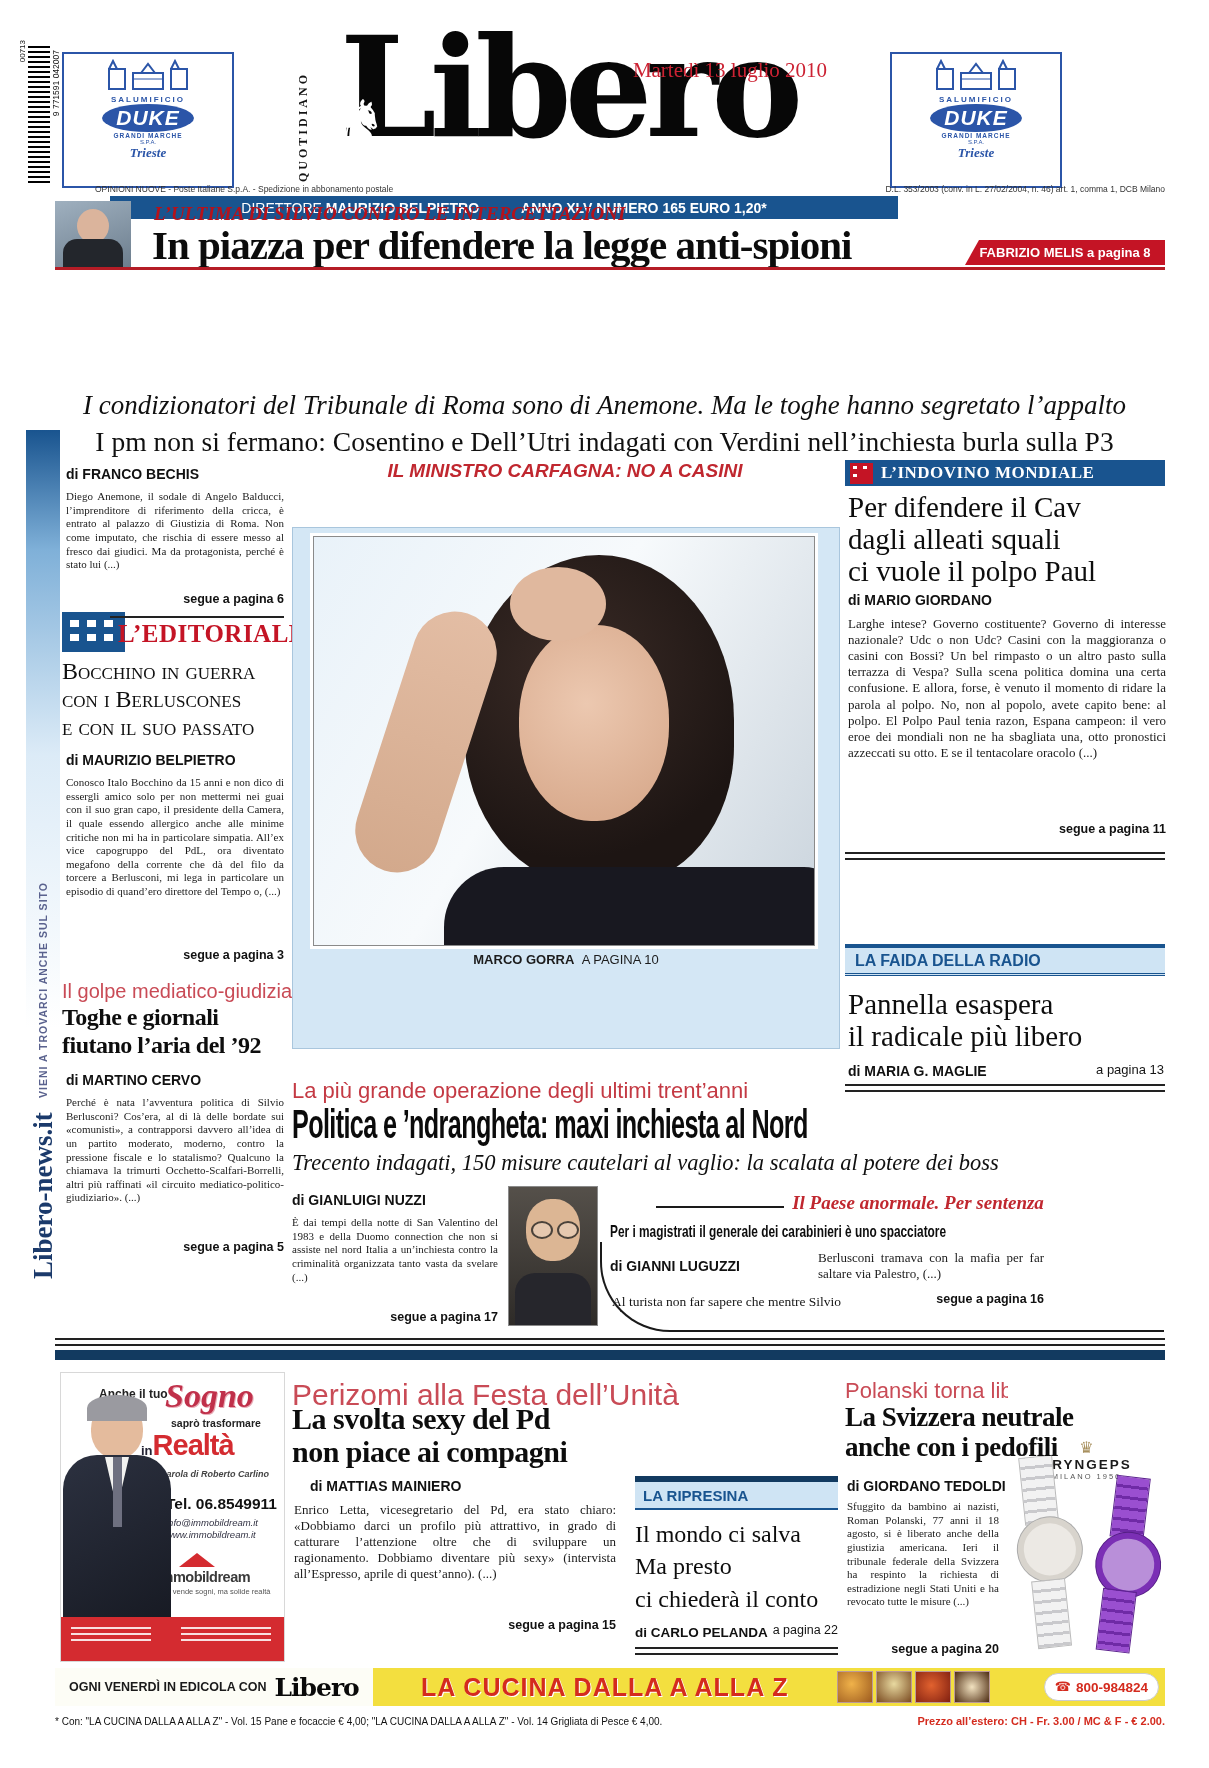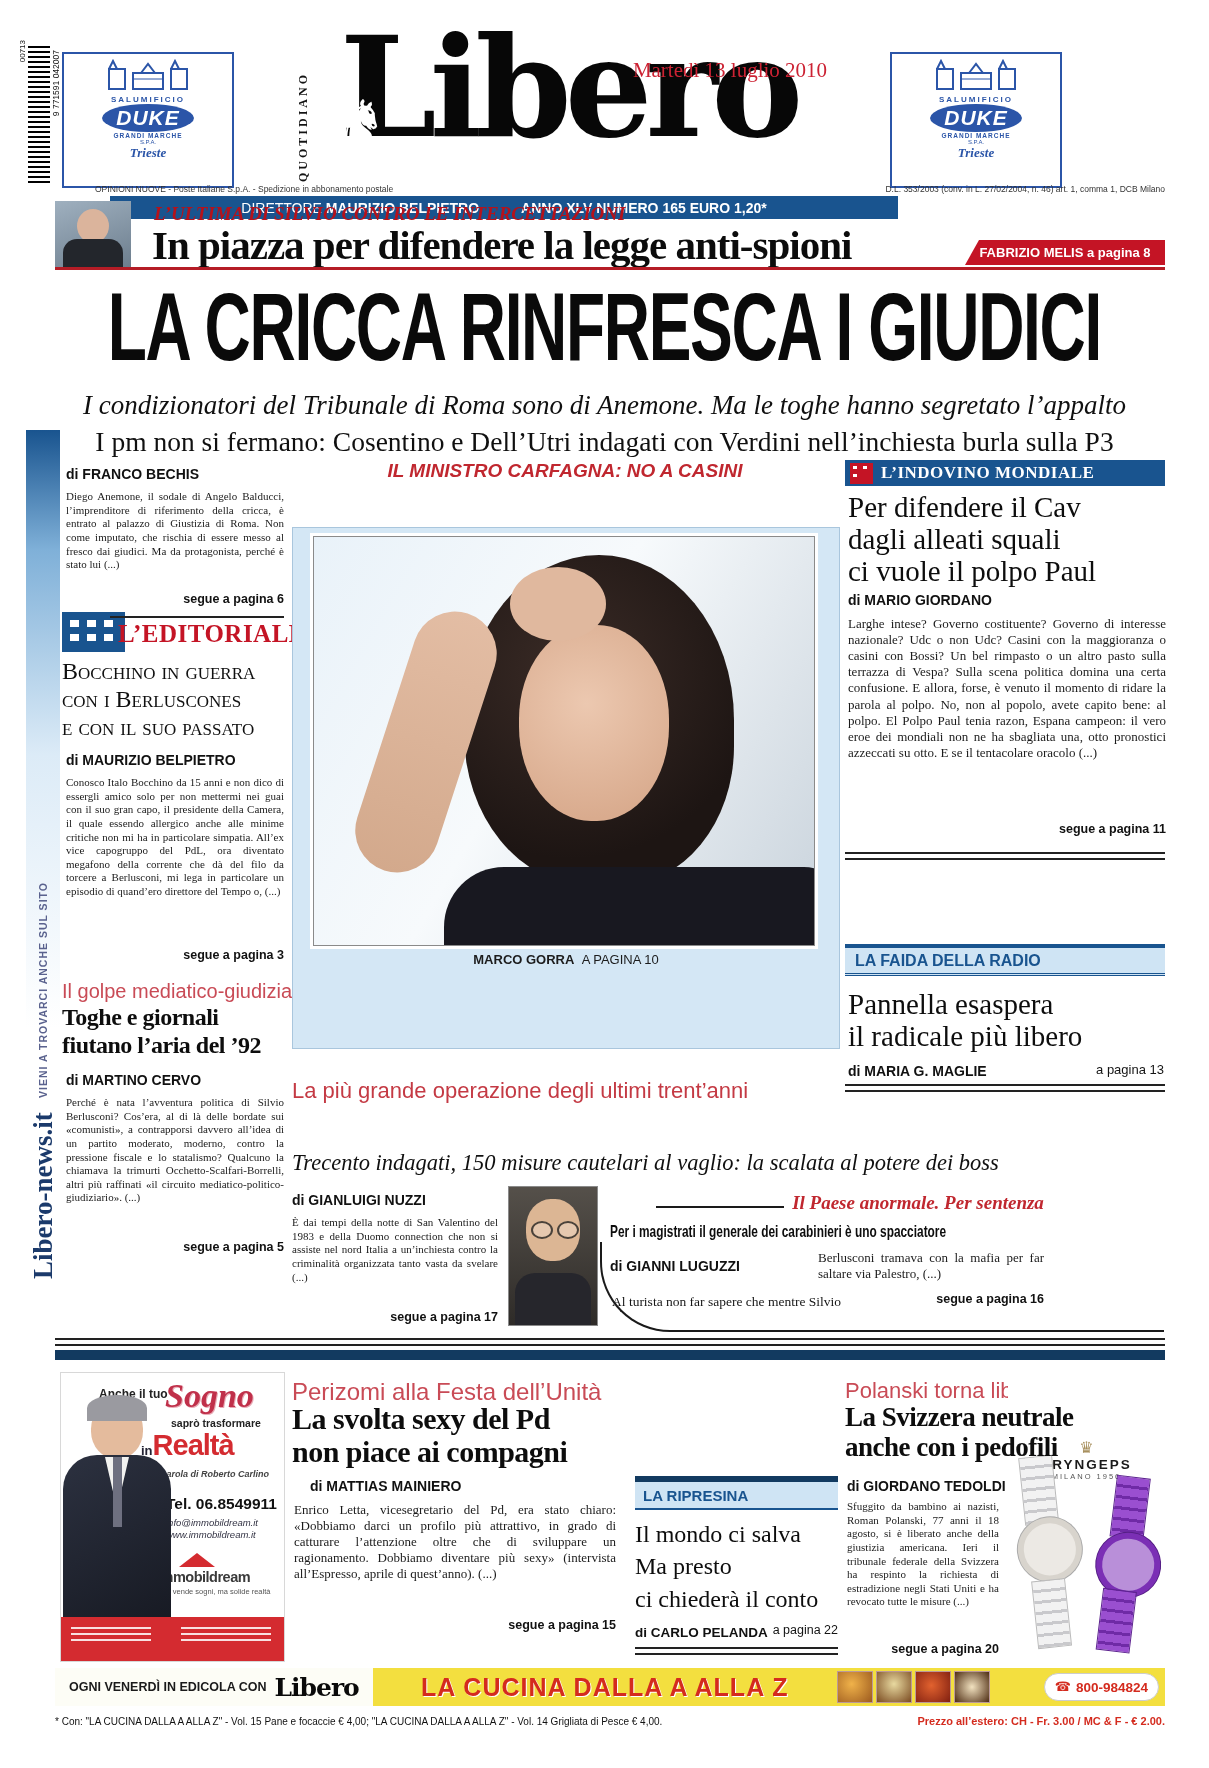--- a/index.html
+++ b/index.html
@@ -99,23 +99,20 @@
 
   <div class="abs" style="left:55px;top:201px;width:76px;height:66px;background:linear-gradient(160deg,#9fb0bf,#6d7e8e);overflow:hidden;">
     <div class="abs" style="left:22px;top:8px;width:32px;height:34px;border-radius:50%;background:#dbb49c;"></div>
     <div class="abs" style="left:8px;top:38px;width:60px;height:30px;border-radius:14px 14px 0 0;background:#23262c;"></div>
   </div>
   <div class="abs serif b i" style="left:154px;top:203px;font-size:19px;color:#b5121b;">L’ULTIMA DI SILVIO CONTRO LE INTERCETTAZIONI</div>
   <div class="abs serif b nw" style="left:152px;top:221px;font-size:41px;letter-spacing:-1px;color:#0c0c0c;">In piazza per difendere la legge anti-spioni</div>
   <div class="abs badge" style="left:965px;top:240px;width:200px;height:25px;">FABRIZIO MELIS a pagina 8</div>
   <div class="abs" style="left:55px;top:267px;width:1110px;height:3px;background:#b51c26;"></div>
 
-  <div class="abs" style="left:40px;top:278px;width:1129px;display:flex;justify-content:center;">
-    <span class="sans nw" style="font-weight:800;font-size:97px;letter-spacing:-2px;line-height:1;transform:scaleX(.66);color:#0a0a0a;">LA CRICCA RINFRESCA I GIUDICI</span>
-  </div>
   <div class="abs ctr serif i nw" style="left:40px;top:390px;width:1129px;font-size:27px;color:#101010;">I condizionatori del Tribunale di Roma sono di Anemone. Ma le toghe hanno segretato l’appalto</div>
   <div class="abs ctr serif nw" style="left:40px;top:426px;width:1129px;font-size:27.5px;color:#101010;">I pm non si fermano: Cosentino e Dell’Utri indagati con Verdini nell’inchiesta burla sulla P3</div>
 
   <div class="abs" style="left:26px;top:430px;width:34px;height:855px;background:linear-gradient(#19548f,#7fb0d8 14%,#dcebf7 38%,#ffffff 70%);">
     <div class="vert-txt" style="height:100%;width:100%;display:flex;align-items:center;justify-content:flex-start;padding-top:6px;box-sizing:border-box;">
       <span class="serif b" style="font-size:27px;color:#1b3a6b;">Libero-news.it</span>
       <span class="sans b" style="font-size:10.5px;color:#5a628e;margin-top:14px;letter-spacing:1px;">VIENI A TROVARCI ANCHE SUL SITO</span>
     </div>
   </div>
 
@@ -185,20 +182,23 @@
   <div class="abs bluebox-hdr" style="left:845px;top:948px;width:320px;height:28px;font-size:16px;display:flex;align-items:center;padding-left:10px;box-sizing:border-box;border-bottom:3px double #19548f;">LA FAIDA DELLA RADIO</div>
   <div class="abs serif pre" style="left:848px;top:988px;width:320px;font-size:29px;line-height:1.12;color:#0d0d0d;">Pannella esaspera
 il radicale più libero</div>
   <div class="abs" style="left:848px;top:1062px;width:316px;">
     <span class="byline">di MARIA G. MAGLIE</span>
     <span class="sans" style="font-size:13px;float:right;">a pagina 13</span>
   </div>
   <div class="abs dblrule" style="left:845px;top:1084px;width:320px;"></div>
 
   <div class="abs kick-red" style="left:292px;top:1078px;font-size:22px;color:#c43a44;">La più grande operazione degli ultimi trent’anni</div>
+  <div class="abs" style="left:292px;top:1102px;width:760px;">
+    <span class="sans b nw" style="display:inline-block;font-size:40px;letter-spacing:-1px;transform:scaleX(.63);transform-origin:left center;color:#0b0b0b;">Politica e ’ndrangheta: maxi inchiesta al Nord</span>
+  </div>
   <div class="abs serif i nw" style="left:292px;top:1150px;font-size:22.5px;color:#101010;">Trecento indagati, 150 misure cautelari al vaglio: la scalata al potere dei boss</div>
 
   <div class="abs byline" style="left:292px;top:1192px;">di GIANLUIGI NUZZI</div>
   <div class="abs body-txt" style="left:292px;top:1216px;width:206px;">È dai tempi della notte di San Valentino del 1983 e della Duomo connection che non si assiste nel nord Italia a un’inchiesta contro la criminalità organizzata tanto vasta da svelare (...)</div>
   <div class="abs jump" style="left:292px;top:1310px;width:206px;">segue a pagina 17</div>
 
   <div class="abs photo-frame" style="left:508px;top:1186px;width:88px;height:138px;overflow:hidden;">
     <div class="abs" style="left:0;top:0;width:100%;height:100%;background:linear-gradient(#55504a,#2e2b28);"></div>
     <div class="abs" style="left:17px;top:12px;width:54px;height:62px;border-radius:46%;background:#dcb694;"></div>
     <div class="abs" style="left:22px;top:34px;width:18px;height:14px;border:2px solid #4a423a;border-radius:50%;background:rgba(255,255,255,.25);"></div>
@@ -241,21 +241,21 @@
       <div class="abs" style="left:0px;top:56px;width:108px;height:166px;border-radius:34px 34px 0 0;background:linear-gradient(150deg,#2c3140,#171a23);"></div>
       <div class="abs" style="left:42px;top:58px;width:24px;height:52px;background:#f2f2f0;clip-path:polygon(0 0,100% 0,50% 100%);"></div>
       <div class="abs" style="left:50px;top:58px;width:9px;height:70px;background:#6e7080;"></div>
     </div>
     <div class="abs" style="left:0;top:244px;width:223px;height:44px;background:#d42b30;">
       <div class="abs" style="left:10px;top:10px;width:80px;height:16px;background:repeating-linear-gradient(to bottom,rgba(255,255,255,.85) 0 2px,transparent 2px 6px);"></div>
       <div class="abs" style="left:120px;top:10px;width:90px;height:16px;background:repeating-linear-gradient(to bottom,rgba(255,255,255,.85) 0 2px,transparent 2px 6px);"></div>
     </div>
   </div>
 
-  <div class="abs kick-red" style="left:292px;top:1378px;font-size:24px;">Perizomi alla Festa dell’Unità</div>
+  <div class="abs kick-red" style="left:292px;top:1378px;font-size:30px;">Perizomi alla Festa dell’Unità</div>
   <div class="abs serif b pre" style="left:292px;top:1402px;width:340px;font-size:30px;line-height:1.1;letter-spacing:-.5px;color:#0d0d0d;">La svolta sexy del Pd
 non piace ai compagni</div>
   <div class="abs byline" style="left:294px;top:1478px;margin-left:16px;">di MATTIAS MAINIERO</div>
   <div class="abs body-txt" style="left:294px;top:1502px;width:322px;font-size:13px;">Enrico Letta, vicesegretario del Pd, era stato chiaro: «Dobbiamo darci un profilo più attrattivo, in grado di catturare l’attenzione oltre che di sviluppare un ragionamento. Dobbiamo diventare più sexy» (intervista all’Espresso, aprile di quest’anno). (...)</div>
   <div class="abs jump" style="left:294px;top:1618px;width:322px;">segue a pagina 15</div>
 
   <div class="abs" style="left:635px;top:1476px;width:203px;height:178px;">
     <div style="height:6px;background:#123a60;"></div>
     <div class="bluebox-hdr" style="height:26px;font-size:15px;display:flex;align-items:center;padding-left:8px;border-bottom:2px solid #19548f;">LA RIPRESINA</div>
     <div class="serif pre" style="font-size:24px;line-height:1.35;margin-top:8px;color:#0d0d0d;">Il mondo ci salva

